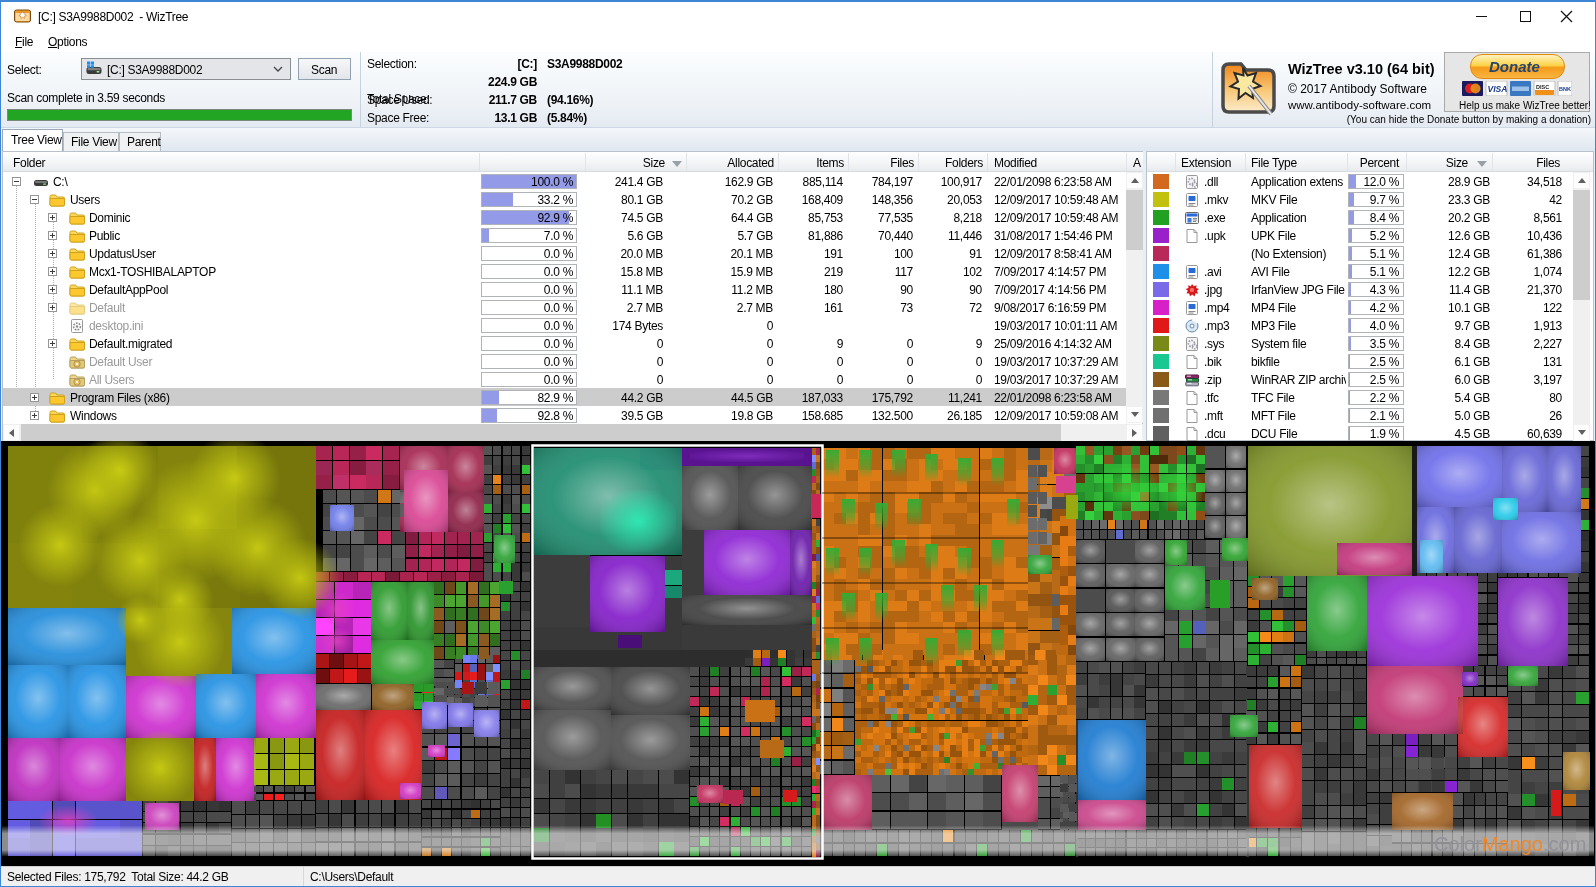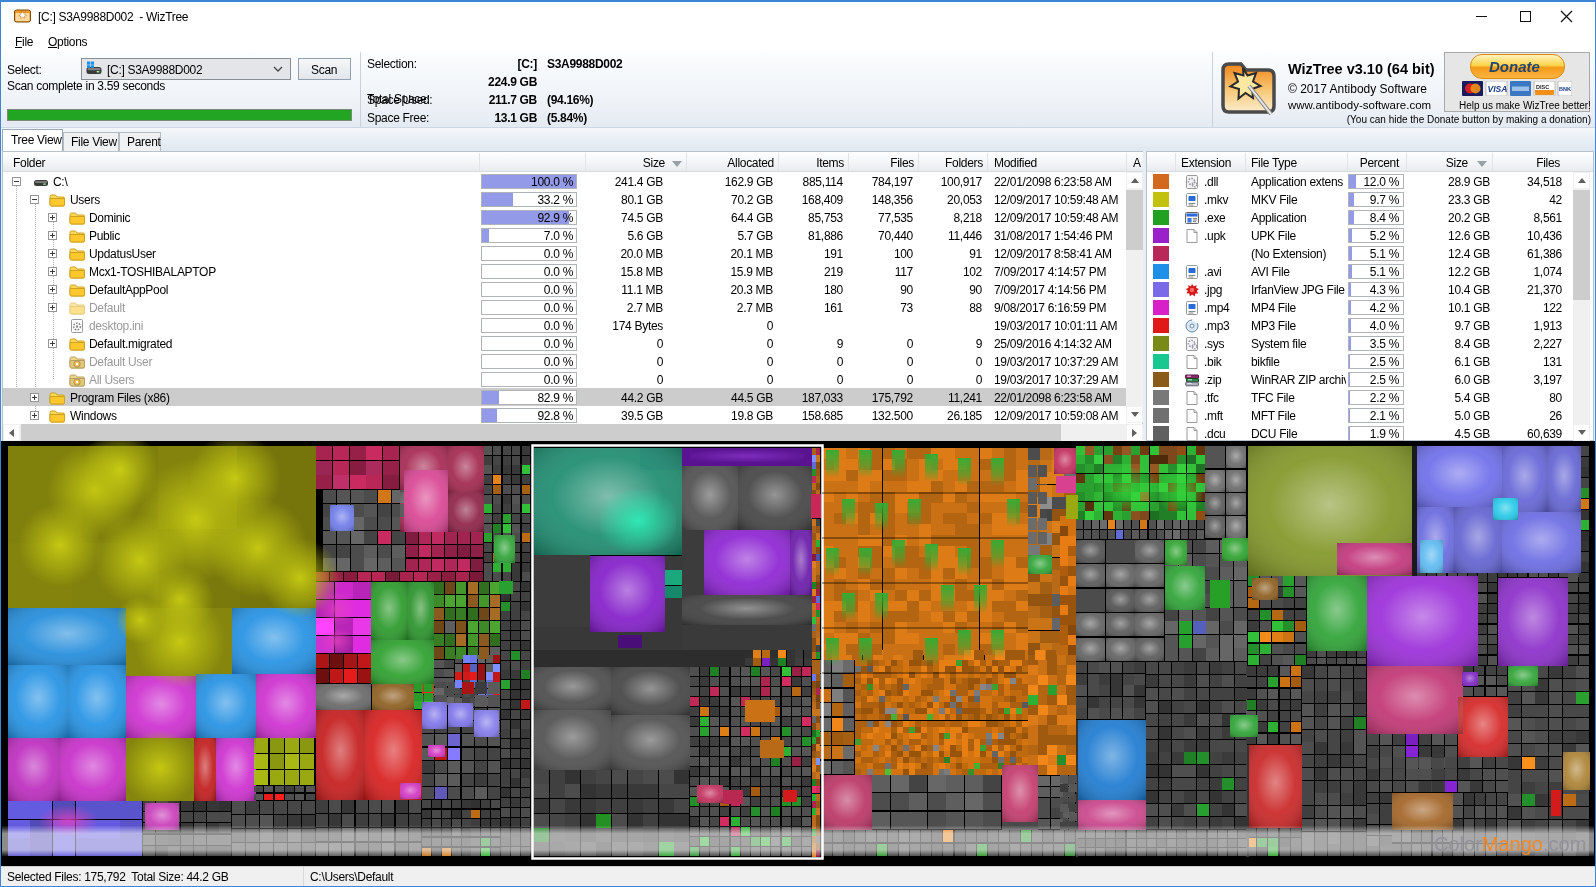--- a/index.html
+++ b/index.html
@@ -536,21 +536,21 @@
         <rect x="4.8" y="4.2" width="3.2" height="2.6"></rect>
       </g>
     </g>
   </svg>
 <div class="a t" style="left:107px;top:63px">[C:] S3A9988D002</div>
 <svg class="a" style="left:273px;top:66px" width="10" height="6">
     <path d="M1 1 L5 5 L9 1" fill="none" stroke="#444" stroke-width="1.3"></path>
   </svg>
 <div class="a" style="left:298px;top:58px;width:53px;height:22px;background:linear-gradient(#f6f7f8,#e2e6eb);border:1px solid #93a0b0"></div>
 <div class="a t" style="left:311px;top:63px">Scan</div>
-<div class="a t" style="left:7px;top:79px">Scan complete in 3.59 seconds</div>
+<div class="a t" style="left:7px;top:91px">Scan complete in 3.59 seconds</div>
 <div class="a" style="left:7px;top:109px;width:345px;height:12px;background:#22a522;border:1px solid #7a8a7a"></div>
 <div class="a" style="left:360px;top:52px;width:1px;height:75px;background:#c6d2de"></div>
 <div class="a t" style="left:367px;top:57px">Selection:</div>
 <div class="a t" style="left:367px;top:92px">Total Space:</div>
 <div class="a t" style="left:367px;top:93px">Space Used:</div>
 <div class="a t" style="left:367px;top:111px">Space Free:</div>
 <div class="a t b" style="left:537px;top:57px;width:0">
     <span class="ra">[C:]</span>
   </div>
 <div class="a t b" style="left:547px;top:57px">S3A9988D002</div>
@@ -839,21 +839,21 @@
   </svg>
 <div class="a t" style="left:89px;top:283px">DefaultAppPool</div>
 <div class="a pb" style="left:481px;top:282px;width:96px;height:15px"></div>
 <div class="a t" style="left:573px;top:283px;width:0">
     <span class="ra">0.0 %</span>
   </div>
 <div class="a t" style="left:663px;top:283px;width:0">
     <span class="ra">11.1 MB</span>
   </div>
 <div class="a t" style="left:773px;top:283px;width:0">
-    <span class="ra">20.3 MB</span>
+    <span class="ra">11.2 MB</span>
   </div>
 <div class="a t" style="left:843px;top:283px;width:0">
     <span class="ra">180</span>
   </div>
 <div class="a t" style="left:913px;top:283px;width:0">
     <span class="ra">90</span>
   </div>
 <div class="a t" style="left:982px;top:283px;width:0">
     <span class="ra">90</span>
   </div>
@@ -878,21 +878,21 @@
 <div class="a t" style="left:773px;top:301px;width:0">
     <span class="ra">2.7 MB</span>
   </div>
 <div class="a t" style="left:843px;top:301px;width:0">
     <span class="ra">161</span>
   </div>
 <div class="a t" style="left:913px;top:301px;width:0">
     <span class="ra">73</span>
   </div>
 <div class="a t" style="left:982px;top:301px;width:0">
-    <span class="ra">88</span>
+    <span class="ra">72</span>
   </div>
 <div class="a t" style="left:994px;top:301px">9/08/2017 6:16:59 PM</div>
 <svg class="a" style="left:69px;top:318px" width="16" height="16" viewBox="0 0 16 16">
     <g>
       <rect x="2.5" y="1.5" width="11" height="13" rx="1" fill="#fff" stroke="#999"></rect>
       <circle cx="8" cy="8.5" r="3.4" fill="none" stroke="#8a8a8a" stroke-width="1.6" stroke-dasharray="1.7 1.2"></circle>
       <circle cx="8" cy="8.5" r="1.2" fill="#8a8a8a"></circle>
     </g>
   </svg>
 <div class="a tg" style="left:89px;top:319px">desktop.ini</div>
@@ -1204,21 +1204,21 @@
     </g>
   </svg>
 <div class="a t" style="left:1204px;top:283px">.jpg</div>
 <div class="a t" style="left:1251px;top:283px;width:95px;overflow:hidden">IrfanView JPG File</div>
 <div class="a pb" style="left:1348px;top:282px;width:56px;height:15px"></div>
 <div class="a pf" style="left:1349px;top:283px;width:2px;height:13px"></div>
 <div class="a t" style="left:1399px;top:283px;width:0">
     <span class="ra">4.3 %</span>
   </div>
 <div class="a t" style="left:1490px;top:283px;width:0">
-    <span class="ra">10.4 GB</span>
+    <span class="ra">11.4 GB</span>
   </div>
 <div class="a t" style="left:1562px;top:283px;width:0">
     <span class="ra">21,370</span>
   </div>
 <div class="a" style="left:1153px;top:300px;width:16px;height:15px;background:#d820c8"></div>
 <svg class="a" style="left:1184px;top:300px" width="16" height="16" viewBox="0 0 16 16">
     <g>
       <rect x="2.5" y="1.5" width="11" height="13" rx="1" fill="#fff" stroke="#999"></rect>
       <rect x="4.5" y="4" width="7" height="5" rx="0.8" fill="#2a6ad8"></rect>
       <path d="M4.5 11.5h7" stroke="#8a8a8a"></path>

